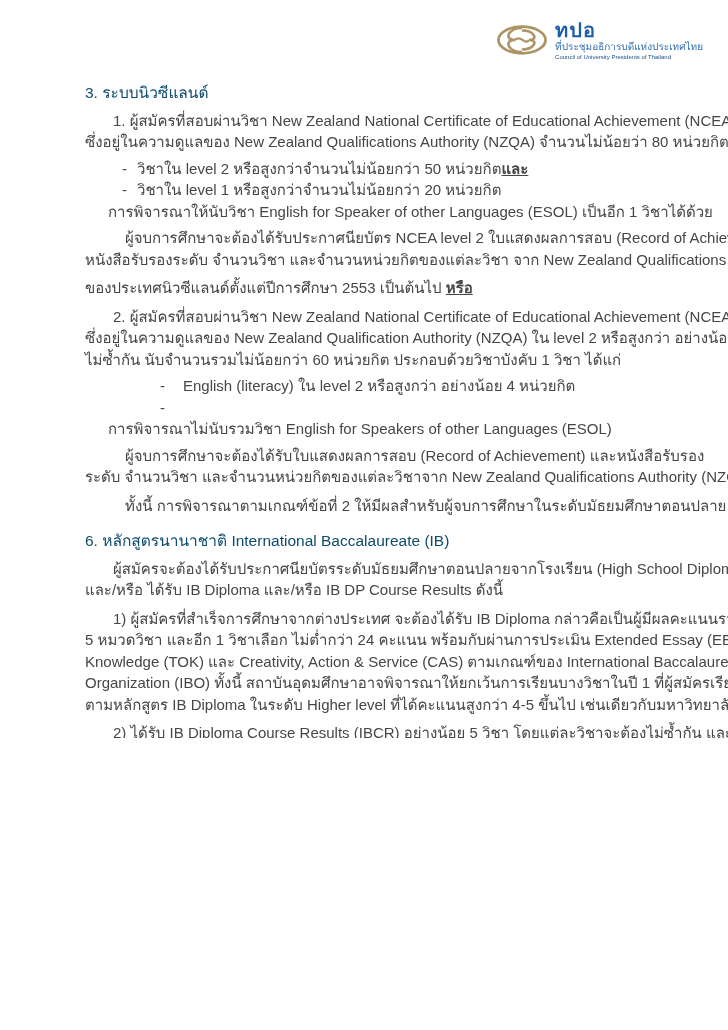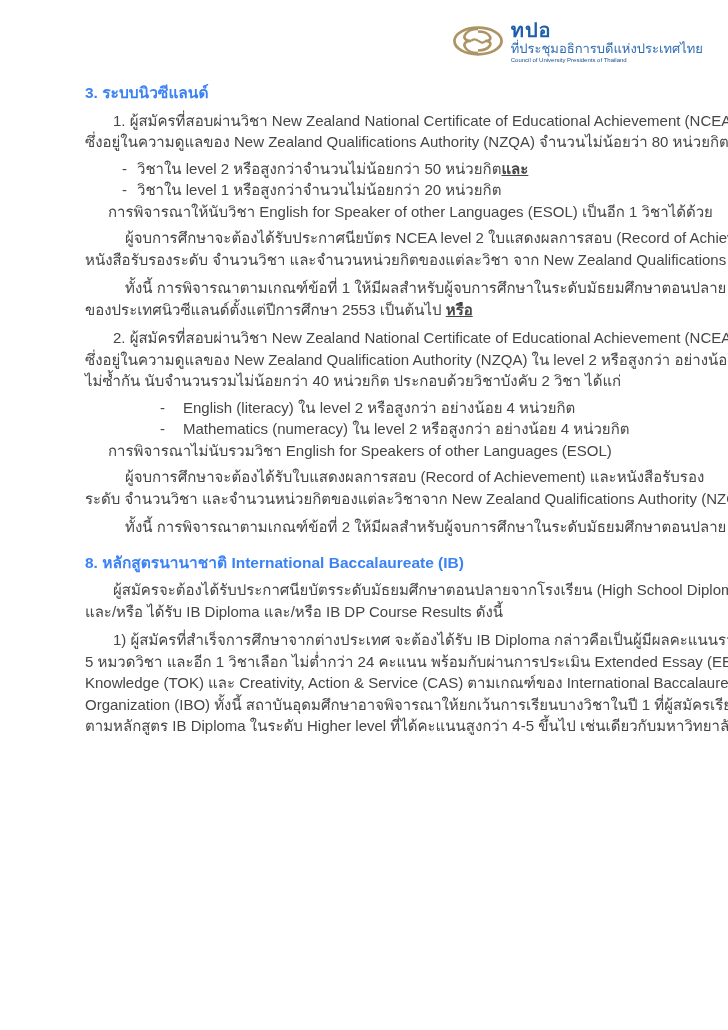--- a/index.html
+++ b/index.html
@@ -15,28 +15,28 @@
   .logo{
     position:absolute;top:20px;right:25px;
     display:flex;align-items:center;gap:7px;
   }
   .logo-emblem{width:52px;height:36px;display:block;}
   .logo-text{display:flex;flex-direction:column;line-height:1.05;}
   .logo-abbr{
     font-size:20px;font-weight:bold;color:#1e5ea8;
     letter-spacing:1px;
   }
-  .logo-th{font-size:13px;color:#2f6cb0;margin-top:1px;}
+  .logo-th{font-size:10px;color:#2f6cb0;margin-top:1px;}
   .logo-en{font-size:6px;color:#1a4f8c;margin-top:1px;}
   
   .content{
     position:absolute;left:85px;top:82px;width:586px;
     font-size:15px;line-height:21.5px;
   }
-  .hd{font-weight:bold;color:#3b82f6;font-size:15.5px;margin:0 0 6px 0;}
+  .hd{font-weight:normal;color:#0c4a6e;font-size:15.5px;margin:0 0 6px 0;}
   .para{margin:0 0 5px 0;}
   .para.gap{margin-bottom:7px;}
   .line{white-space:nowrap;}
   .ind1{padding-left:28px;}   
   .ind2{padding-left:40px;}   
   .ind3{padding-left:23px;}   
   .bullet-row{display:flex;}
   .bl1{padding-left:37px;}
   .bl1 .dash{width:15px;flex:0 0 15px;}
   .bl2{padding-left:75px;}
@@ -94,54 +94,52 @@
       </div>
       <div class="line ind3">การพิจารณาให้นับวิชา English for Speaker of other Languages (ESOL) เป็นอีก 1 วิชาได้ด้วย</div>
     </div>
 
     <div class="para gap">
       <div class="line ind2">ผู้จบการศึกษาจะต้องได้รับประกาศนียบัตร NCEA level 2 ใบแสดงผลการสอบ (Record of Achievement)</div>
       <div class="line">หนังสือรับรองระดับ จำนวนวิชา และจำนวนหน่วยกิตของแต่ละวิชา จาก New Zealand Qualifications Authority</div>
     </div>
 
     <div class="para gap">
-      <div class="line ind2">ทั้งนี้ การพิจารณาตามเกณฑ์ข้อที่ 1 ให้มีผลสำหรับผู้จบการศึกษาในระดับมัธยมศึกษาตอนปลาย</div>
       <div class="line">
         <span>ของประเทศนิวซีแลนด์ตั้งแต่ปีการศึกษา 2553 เป็นต้นไป </span><span class="bu">หรือ</span>
       </div>
     </div>
 
     <div class="para">
       <div class="line ind1">2. ผู้สมัครที่สอบผ่านวิชา New Zealand National Certificate of Educational Achievement (NCEA)</div>
       <div class="line">ซึ่งอยู่ในความดูแลของ New Zealand Qualification Authority (NZQA) ใน level 2 หรือสูงกว่า อย่างน้อย 5 วิชา</div>
-      <div class="line">ไม่ซ้ำกัน นับจำนวนรวมไม่น้อยกว่า 40 หน่วยกิต ประกอบด้วยวิชาบังคับ 2 วิชา ได้แก่</div>
+      <div class="line">ไม่ซ้ำกัน นับจำนวนรวมไม่น้อยกว่า 60 หน่วยกิต ประกอบด้วยวิชาบังคับ 1 วิชา ได้แก่</div>
     </div>
 
     <div class="para">
       <div class="line bullet-row bl2">
         <span class="dash">-</span>
           <span>English (literacy) ใน level 2 หรือสูงกว่า อย่างน้อย 4 หน่วยกิต</span>
       </div>
       <div class="line bullet-row bl2">
         <span class="dash">-</span>
-          <span>Mathematics (numeracy) ใน level 2 หรือสูงกว่า อย่างน้อย 4 หน่วยกิต</span>
       </div>
       <div class="line ind3">การพิจารณาไม่นับรวมวิชา English for Speakers of other Languages (ESOL)</div>
     </div>
 
     <div class="para gap">
       <div class="line ind2">ผู้จบการศึกษาจะต้องได้รับใบแสดงผลการสอบ (Record of Achievement) และหนังสือรับรอง</div>
       <div class="line">ระดับ จำนวนวิชา และจำนวนหน่วยกิตของแต่ละวิชาจาก New Zealand Qualifications Authority (NZQA)</div>
     </div>
 
     <div class="para">
       <div class="line ind2">ทั้งนี้ การพิจารณาตามเกณฑ์ข้อที่ 2 ให้มีผลสำหรับผู้จบการศึกษาในระดับมัธยมศึกษาตอนปลาย</div>
     </div>
 
-    <div class="hd sec4">8. หลักสูตรนานาชาติ  International Baccalaureate (IB)</div>
+    <div class="hd sec4">6. หลักสูตรนานาชาติ  International Baccalaureate (IB)</div>
 
     <div class="para gap">
       <div class="line ind1">ผู้สมัครจะต้องได้รับประกาศนียบัตรระดับมัธยมศึกษาตอนปลายจากโรงเรียน (High School Diploma)</div>
       <div class="line">และ/หรือ ได้รับ IB Diploma และ/หรือ IB DP Course Results ดังนี้</div>
     </div>
 
     <div class="para gap">
       <div class="line ind1">1)  ผู้สมัครที่สำเร็จการศึกษาจากต่างประเทศ จะต้องได้รับ IB Diploma กล่าวคือเป็นผู้มีผลคะแนนรวมจาก</div>
       <div class="line">5 หมวดวิชา และอีก 1 วิชาเลือก ไม่ต่ำกว่า 24 คะแนน พร้อมกับผ่านการประเมิน Extended Essay (EE), Theory of</div>
       <div class="line">Knowledge (TOK) และ  Creativity, Action &amp; Service (CAS) ตามเกณฑ์ของ  International Baccalaureate</div>

